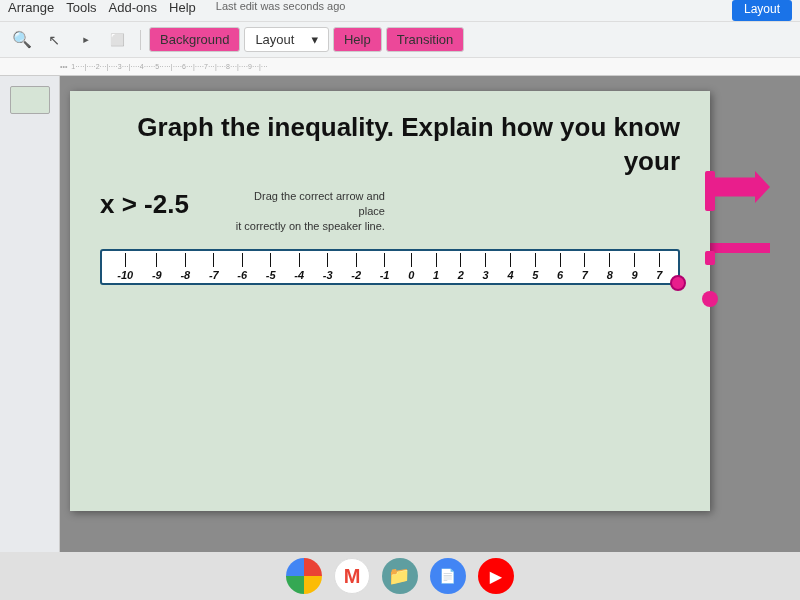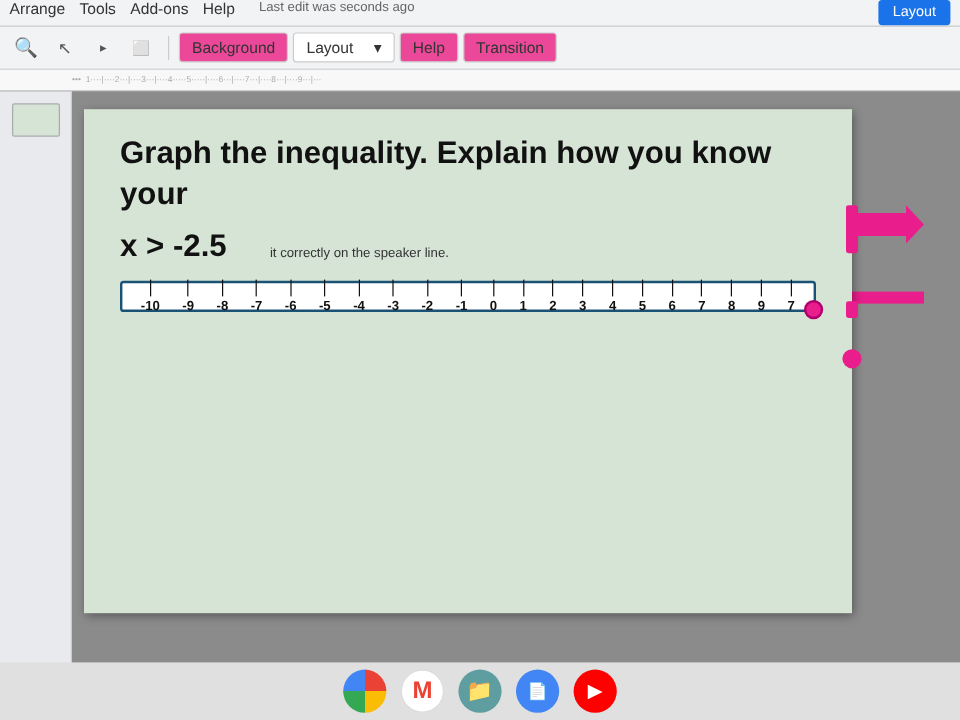--- a/index.html
+++ b/index.html
@@ -129,20 +129,21 @@
 
     
     #canvas-area {
       flex: 1;
       background: #8b8b8b;
       display: flex;
       align-items: flex-start;
       justify-content: center;
       padding: 15px 10px;
       overflow: hidden;
+      text-align: right;
     }
 
     
     #slide {
       background: #d6e4d6;
       width: 650px;
       height: 420px;
       position: relative;
       box-shadow: 2px 2px 8px rgba(0,0,0,0.4);
       padding: 20px 30px;
@@ -179,28 +180,29 @@
 
     
     #number-line-container {
       position: relative;
       margin-top: 4px;
     }
 
     #number-line {
       background: white;
       border: 2px solid #1a5276;
-      height: 26px;
+      height: 36px;
       width: 580px;
       border-radius: 3px;
       display: flex;
       align-items: center;
       justify-content: space-around;
       padding: 0 6px;
       position: relative;
+      font-style: italic;
     }
 
     .tick-group {
       display: flex;
       flex-direction: column;
       align-items: center;
       font-size: 11px;
       font-weight: bold;
       color: #111;
       position: relative;
@@ -361,21 +363,21 @@
       <div id="right-handle-mid"></div>
       <div id="right-handle-dot"></div>
 
       <div id="slide-title">
         <span>Graph the inequality. Explain how you know your</span><br>
       </div>
 
       <div id="slide-subtitle-row">
         <div id="inequality">x &gt; -2.5</div>
         <div id="drag-instruction">
-          <br>
+          <span>Drag the correct arrow and place</span><br>
           <span>it correctly on the speaker line.</span>
         </div>
       </div>
 
       <div id="number-line-container">
         <div id="number-line">
           <div class="tick-group">
             <div class="tick-mark"></div>
             <span>-10</span>
           </div>

